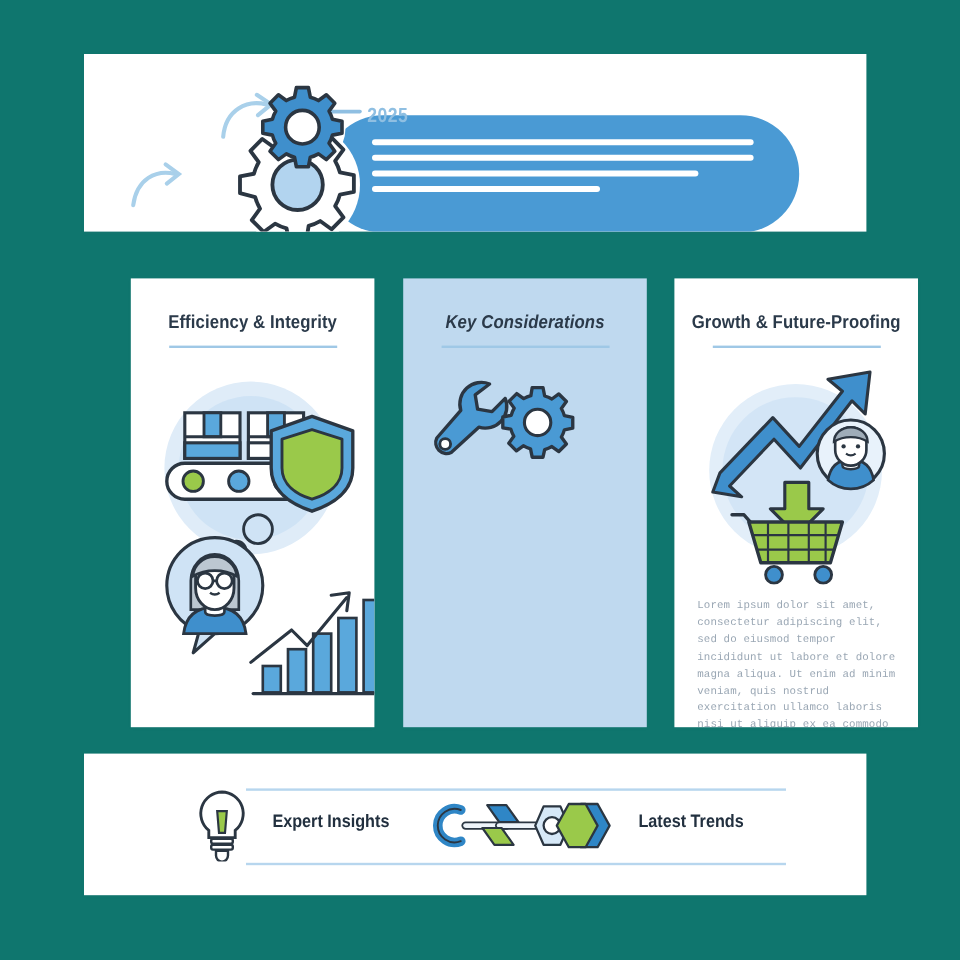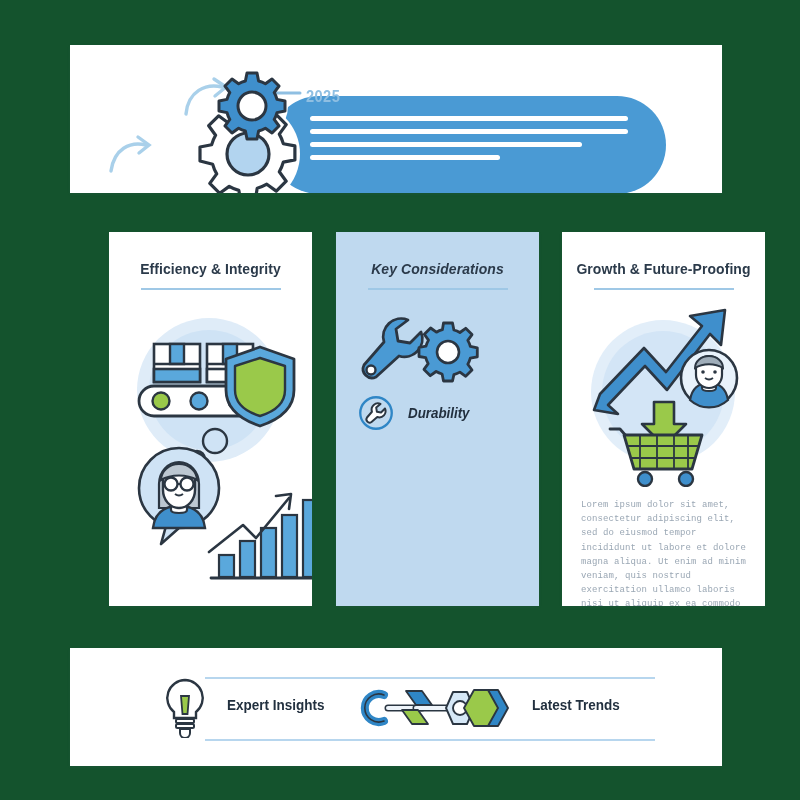--- a/index.html
+++ b/index.html
@@ -9,21 +9,21 @@
     height: 800px;
     background: #e9edf2;
     font-family: "Liberation Sans", sans-serif;
     overflow: hidden;
   }
 
   .canvas {
     position: relative;
     width: 800px;
     height: 800px;
-    background: #14532d;
+    background: #0f766e;
   }
 
   
   .header-card {
     position: absolute;
     left: 70px;
     top: 45px;
     width: 652px;
     height: 148px;
     background: #ffffff;
@@ -145,21 +145,21 @@
     color: #9aa7b4;
     text-align: left;
     filter: blur(0.35px);
     letter-spacing: 0.1px;
   }
 
   
   .footer-card {
     position: absolute;
     left: 70px;
-    top: 648px;
+    top: 628px;
     width: 652px;
     height: 118px;
     background: #ffffff;
     box-shadow: 0 1px 3px rgba(90,110,130,0.10);
   }
 
   .footer-bulb {
     position: absolute;
     left: 87px;
     top: 28px;
@@ -353,28 +353,20 @@
                      l-1.4 -7 a24 24 0 0 1 -6 -2.5 l-5.8 4.2 l-6.3 -6.3 l4.2 -5.8
                      a24 24 0 0 1 -2.5 -6 L-29 4.5 v-9 l7 -1.4 a24 24 0 0 1 2.5 -6
                      l-4.2 -5.8 l6.3 -6.3 l5.8 4.2 a24 24 0 0 1 6 -2.5 Z"></path>
           </g>
           <circle cx="0" cy="0" r="11" fill="#ffffff" stroke="#2b3642" stroke-width="2.6"></circle>
         </g>
       </svg>
 
       <div class="consider-list">
 
-        <div class="consider-item">
-          <svg class="consider-icon" viewBox="0 0 40 40">
-            <circle cx="20" cy="20" r="17.5" fill="none" stroke="#2f86c6" stroke-width="2.6"></circle>
-            <path d="M25 10 a7 7 0 0 0 -9.5 8.6 L10 25 a3.6 3.6 0 0 0 5 5 l6.4 -5.5
-                     a7 7 0 0 0 8.6 -9.5 l-4.4 4.4 l-4.6 -0.8 l-0.8 -4.6 Z" fill="#ffffff" stroke="#2b3642" stroke-width="2.2" stroke-linejoin="round"></path>
-          </svg>
-          <span class="consider-label">Durability</span>
-        </div>
 
 
 
       </div>
     </div>
 
     <div class="card right">
       <div class="card-title">Growth &amp; Future-Proofing</div>
       <div class="title-rule"></div>
 

